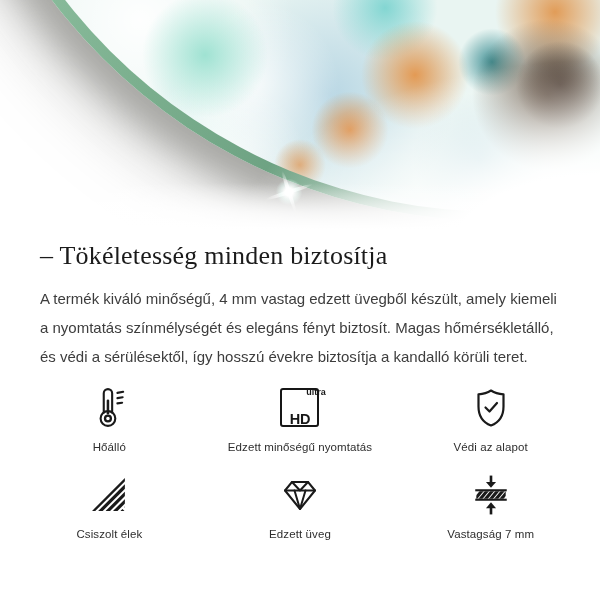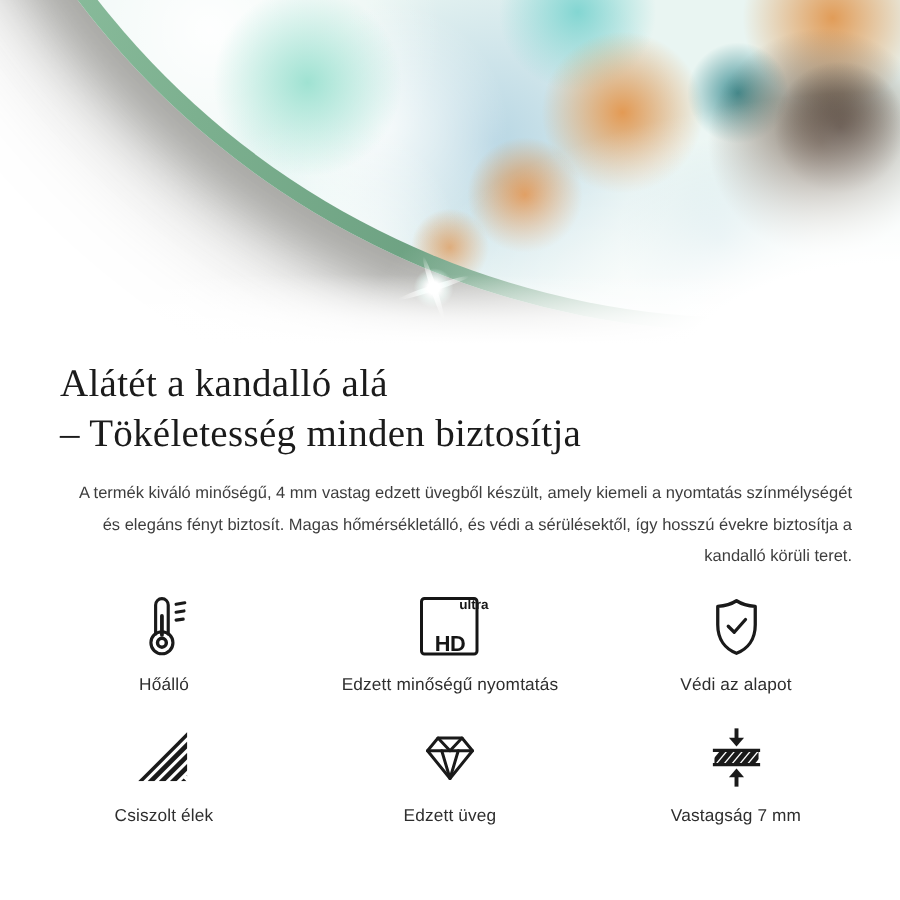--- a/index.html
+++ b/index.html
@@ -43,21 +43,21 @@
   .sparkle-core{position:absolute;left:12px;top:12px;width:26px;height:26px;
     background:radial-gradient(circle,#ffffff 0 22%,rgba(230,255,248,.55) 48%,rgba(255,255,255,0) 72%);}
   .fade-corner{position:absolute;inset:0;pointer-events:none;
     background:radial-gradient(370px 190px at 600px 251px,#fff 40%,rgba(255,255,255,0) 100%);}
   .fade-bottom{position:absolute;inset:0;pointer-events:none;
     background:linear-gradient(to bottom,rgba(255,255,255,0) 183px,rgba(255,255,255,.75) 212px,#fff 229px);}
   
   .content{padding:0 40px;}
   .heading{margin:7px 0 0;font-family:"Liberation Serif",serif;font-weight:400;
     font-size:26px;line-height:1.28;color:#1b1b1b;letter-spacing:.2px;}
-  .description{margin:13px 0 0;width:528px;font-size:11px;line-height:1.92;color:#3d3d3d;text-align:right;}
+  .description{margin:13px 0 0;width:528px;font-size:15px;line-height:1.92;color:#3d3d3d;}
   
   .features{margin-top:14px;display:grid;grid-template-columns:repeat(3,1fr);row-gap:20px;padding:0 14px;}
   .feature{display:flex;flex-direction:column;align-items:center;}
   .icon-wrap{height:44px;display:flex;align-items:center;justify-content:center;}
   .icon-wrap svg{display:block;}
   .feature-label{margin-top:11px;font-size:11.5px;color:#2e2e2e;letter-spacing:.1px;}
   .uhd-box{width:35px;height:35px;border:2.5px solid #161616;border-radius:3px;
     display:flex;flex-direction:column;align-items:center;justify-content:center;color:#161616;}
   .uhd-top{font-size:9px;font-weight:700;line-height:1;margin-left:32px;}
   .uhd-bottom{font-size:14.5px;font-weight:800;line-height:1;margin-top:15px;letter-spacing:-.3px;}
@@ -72,21 +72,20 @@
     <div class="glass-art"></div>
     <div class="sparkle">
       <div class="sparkle-core"></div>
     </div>
     <div class="fade-corner"></div>
     <div class="fade-bottom"></div>
   </div>
 
   <div class="content">
     <h1 class="heading">
-      <div>Alátét a kandalló alá</div>
       <div>– Tökéletesség minden biztosítja</div>
     </h1>
     <p class="description">A termék kiváló minőségű, 4 mm vastag edzett üvegből készült, amely kiemeli a nyomtatás színmélységét és elegáns fényt biztosít. Magas hőmérsékletálló, és védi a sérülésektől, így hosszú évekre biztosítja a kandalló körüli teret.</p>
   </div>
 
   <div class="features">
   <div class="feature">
     <div class="icon-wrap">
   <svg width="36" height="42" viewBox="0 0 34 40">
     <g fill="none" stroke="#1a1a1a" stroke-width="2" stroke-linecap="round">

